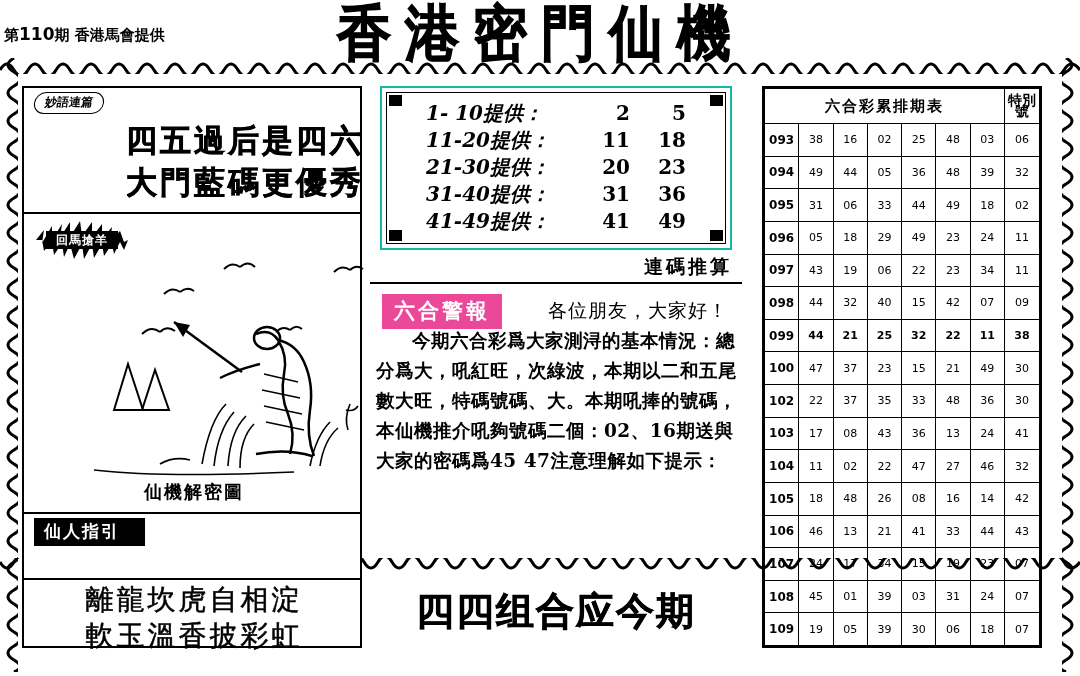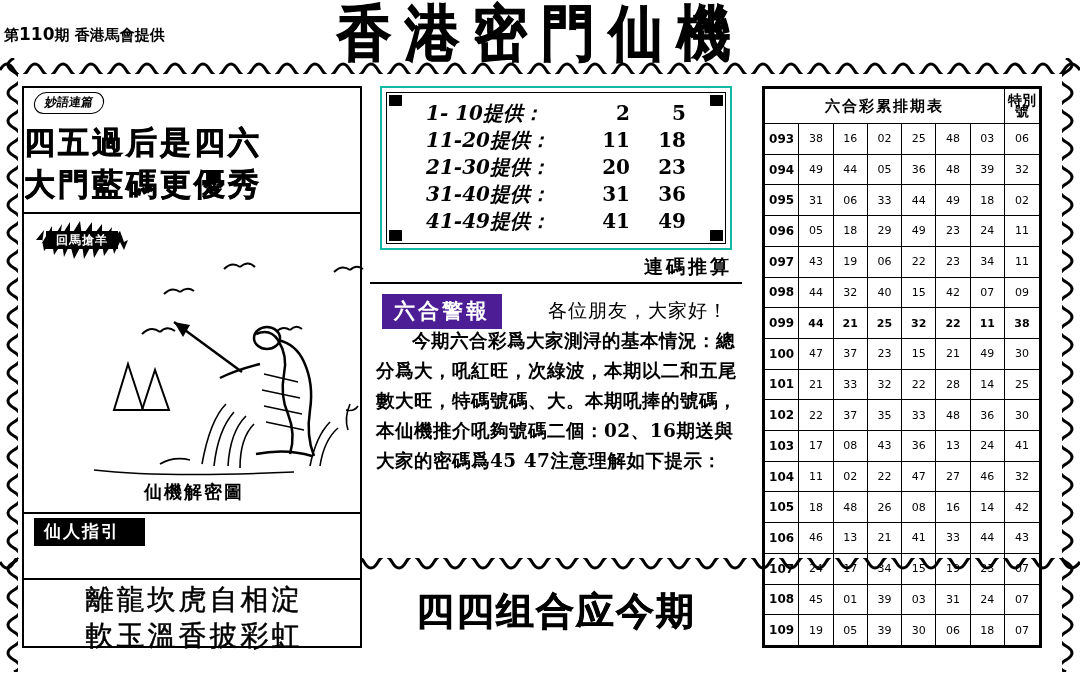--- a/index.html
+++ b/index.html
@@ -108,22 +108,22 @@
     font-family: "DejaVu Serif", serif;
     font-size: 12px;
     font-weight: bold;
     transform: skewX(-8deg);
   }
   .left-couplet {
     position: absolute;
     left: 0;
     top: 34px;
     width: 340px;
-    text-align: left;
-    font-family: Liberation Sans, sans-serif;
+    text-align: right;
+    font-family: Liberation Mono, monospace;
     font-weight: bold;
     font-size: 31px;
     line-height: 42px;
     letter-spacing: 3px;
     -webkit-text-stroke: 0.7px #000;
   }
   .divider-h {
     position: absolute;
     left: 0;
     width: 100%;
@@ -276,21 +276,21 @@
     position: absolute;
     left: 0;
     top: 196px;
     width: 372px;
     border-top: 2px solid #000;
   }
   .badge-alarm {
     position: absolute;
     left: 12px;
     top: 208px;
-    background: #4c1d95;
+    background: #ec4899;
     color: #fff;
     font-family: "DejaVu Serif", serif;
     font-size: 21px;
     font-weight: bold;
     letter-spacing: 3px;
     padding: 3px 12px 4px 12px;
   }
   .greeting {
     position: absolute;
     left: 178px;
@@ -602,30 +602,20 @@
               <td class="issue-cell">100</td>
               <td>47</td>
               <td>37</td>
               <td>23</td>
               <td>15</td>
               <td>21</td>
               <td>49</td>
               <td>30</td>
             </tr>
             <tr>
-              <td class="issue-cell">101</td>
-              <td>21</td>
-              <td>33</td>
-              <td>32</td>
-              <td>22</td>
-              <td>28</td>
-              <td>14</td>
-              <td>25</td>
-            </tr>
-            <tr>
               <td class="issue-cell">102</td>
               <td>22</td>
               <td>37</td>
               <td>35</td>
               <td>33</td>
               <td>48</td>
               <td>36</td>
               <td>30</td>
             </tr>
             <tr>

